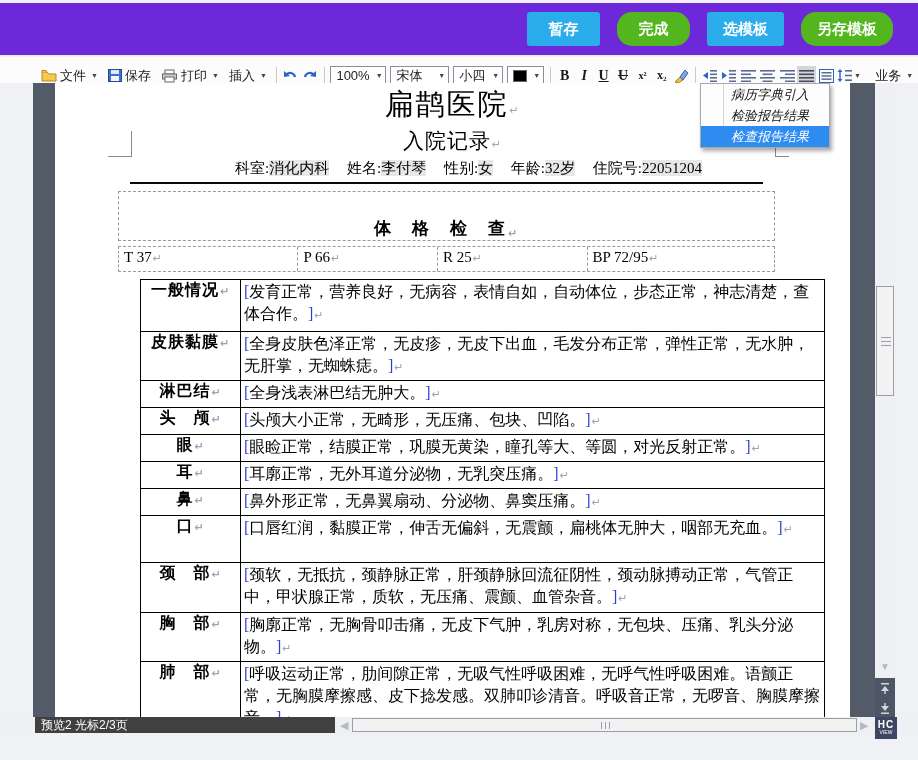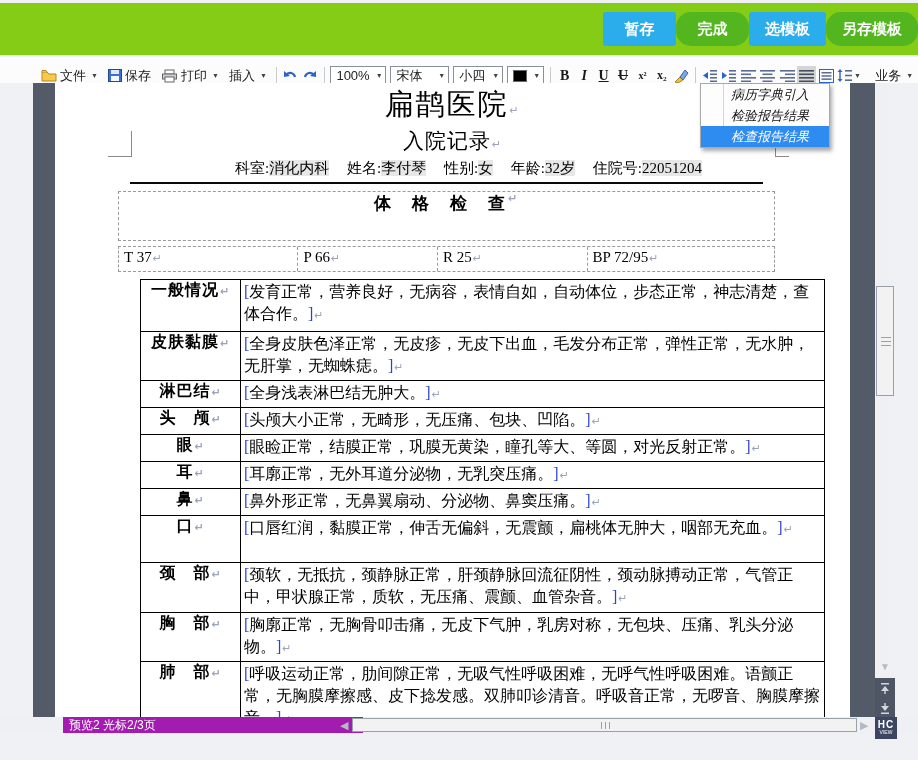--- a/index.html
+++ b/index.html
@@ -1,22 +1,22 @@
 <!DOCTYPE html>
 <html><head>
 <meta charset="utf-8">
 <style>
   * { margin:0; padding:0; box-sizing:border-box; }
   html,body { width:918px; height:760px; }
   body { font-family:"Liberation Sans","DejaVu Sans",sans-serif; background:#f0f1f5; position:relative; overflow:hidden; }
   #app { position:absolute; inset:0; width:918px; height:760px; }
 
   
-  .topbar { position:absolute; left:0; top:3px; width:918px; height:53px; background:#84cc16;
-            display:flex; justify-content:flex-end; align-items:center; 
+  .topbar { position:absolute; left:0; top:3px; width:918px; height:53px; background:#6d28d9;
+            display:flex; justify-content:flex-end; align-items:center; gap:17px; padding-right:25px;
             border-bottom:1px solid #e4e6ea; }
   .act-btn { height:34px; min-width:73px; padding:0 16px; border:none; border-radius:3px; color:#fff;
              font-size:15px; font-weight:bold; cursor:pointer; font-family:inherit; }
   .act-blue { background:#2badeb; }
   .act-green { background:#53b61e;border-radius:15px; }
 
   
   .toolbar { position:absolute; left:0; top:57px; width:918px; height:38px; background:#fcfcfc;
              border-bottom:1px solid #d9dade; display:flex; align-items:center; padding-left:36px;
              font-size:13px; color:#222; white-space:nowrap; }
@@ -48,21 +48,21 @@
 
   .doc-title { position:absolute; left:0; top:2px; width:100%; text-align:center; font-size:29px; letter-spacing:2px; }
   .doc-subtitle { position:absolute; left:0; top:44px; width:100%; text-align:center; font-size:21px; letter-spacing:1px; }
   .pmark { color:#9aa3b8; font-size:11px; font-family:"DejaVu Sans",sans-serif; margin-left:1px; vertical-align:baseline; }
   .patient-line { position:absolute; left:0; top:76px; width:100%; text-align:center; font-size:15px;padding-left:32px; }
   .pgroup { display:inline-block; margin:0 7px; }
   .hl { background:#e7e7e7; }
   .rule { position:absolute; left:75px; top:99px; width:633px; height:2px; background:#0a0a0a; }
 
   .exam-box { position:absolute; left:63px; top:108px; width:657px; height:50px; border:1px dashed #9a9a9a;
-              display:flex; align-items:flex-start; justify-content:center; font-size:17px; font-weight:bold; letter-spacing:2px; }
+              display:flex; align-items:flex-end; justify-content:center; font-size:17px; font-weight:bold; letter-spacing:2px; }
   .vitals { position:absolute; left:63px; top:163px; width:657px; height:26px; display:flex; border:1px dashed #9a9a9a; }
   .vcell { border-right:1px dashed #9a9a9a; font-size:15px; padding:2px 0 0 5px; }
   .vcell:last-child { border-right:none; }
 
   table.phys { position:absolute; left:85px; top:196px; width:623px; border-collapse:collapse; table-layout:fixed; }
   table.phys td { border:1px solid #000; font-size:16px; vertical-align:top; }
   td.lbl { width:100px; text-align:center; vertical-align:middle; font-weight:bold; font-size:15px; letter-spacing:1px; }
   td.cnt { width:584px; padding:1px 2px 1px 3px; line-height:22px; }
   .brk { color:#2b3fd0; }
 
@@ -78,22 +78,22 @@
   
   .vscroll { position:absolute; left:875px; top:0; width:20px; height:634px; background:#eef0f4; }
   .vthumb { position:absolute; left:1px; top:203px; width:18px; height:110px; background:#f2f2f2; border:1px solid #9aa0a8; }
   .grip-h { position:absolute; left:4px; width:10px; height:1px; background:#9aa0a8; }
   .varrow { position:absolute; left:0; width:20px; text-align:center; color:#b4b9c2; font-size:10px; }
   .navbtn { position:absolute; left:0; width:20px; height:20px; background:#4e5565; color:#d3d7df;
             display:flex; align-items:center; justify-content:center; font-size:11px; cursor:pointer; }
 
   
   .bottombar { position:absolute; left:0; top:717px; width:918px; height:17px; background:#eef0f4; }
-  .status { position:absolute; left:35px; top:0; width:300px; height:16px; background:#a21caf; color:#fff;
-            font-size:12px; line-height:16px; padding-left:6px;margin-left:28px; }
+  .status { position:absolute; left:35px; top:0; width:300px; height:16px; background:#404040; color:#fff;
+            font-size:12px; line-height:16px; padding-left:6px; }
   .harrow { position:absolute; top:2px; color:#b4b9c2; font-size:11px; cursor:pointer; }
   .htrack { position:absolute; left:352px; top:1px; width:505px; height:14px; background:#f2f2f2; border:1px solid #9aa0a8; }
   .grip-v { position:absolute; top:3px; width:1px; height:7px; background:#9aa0a8; }
   .hc-logo { position:absolute; left:875px; top:0px; width:22px; height:22px; background:#3c4663; color:#fff;
              text-align:center; line-height:1; padding-top:3px; cursor:pointer; }
   .hc1 { font-size:10px; font-weight:bold; letter-spacing:1px; }
   .hc2 { font-size:5px; letter-spacing:0px; }
 </style>
 </head>
 <body>

